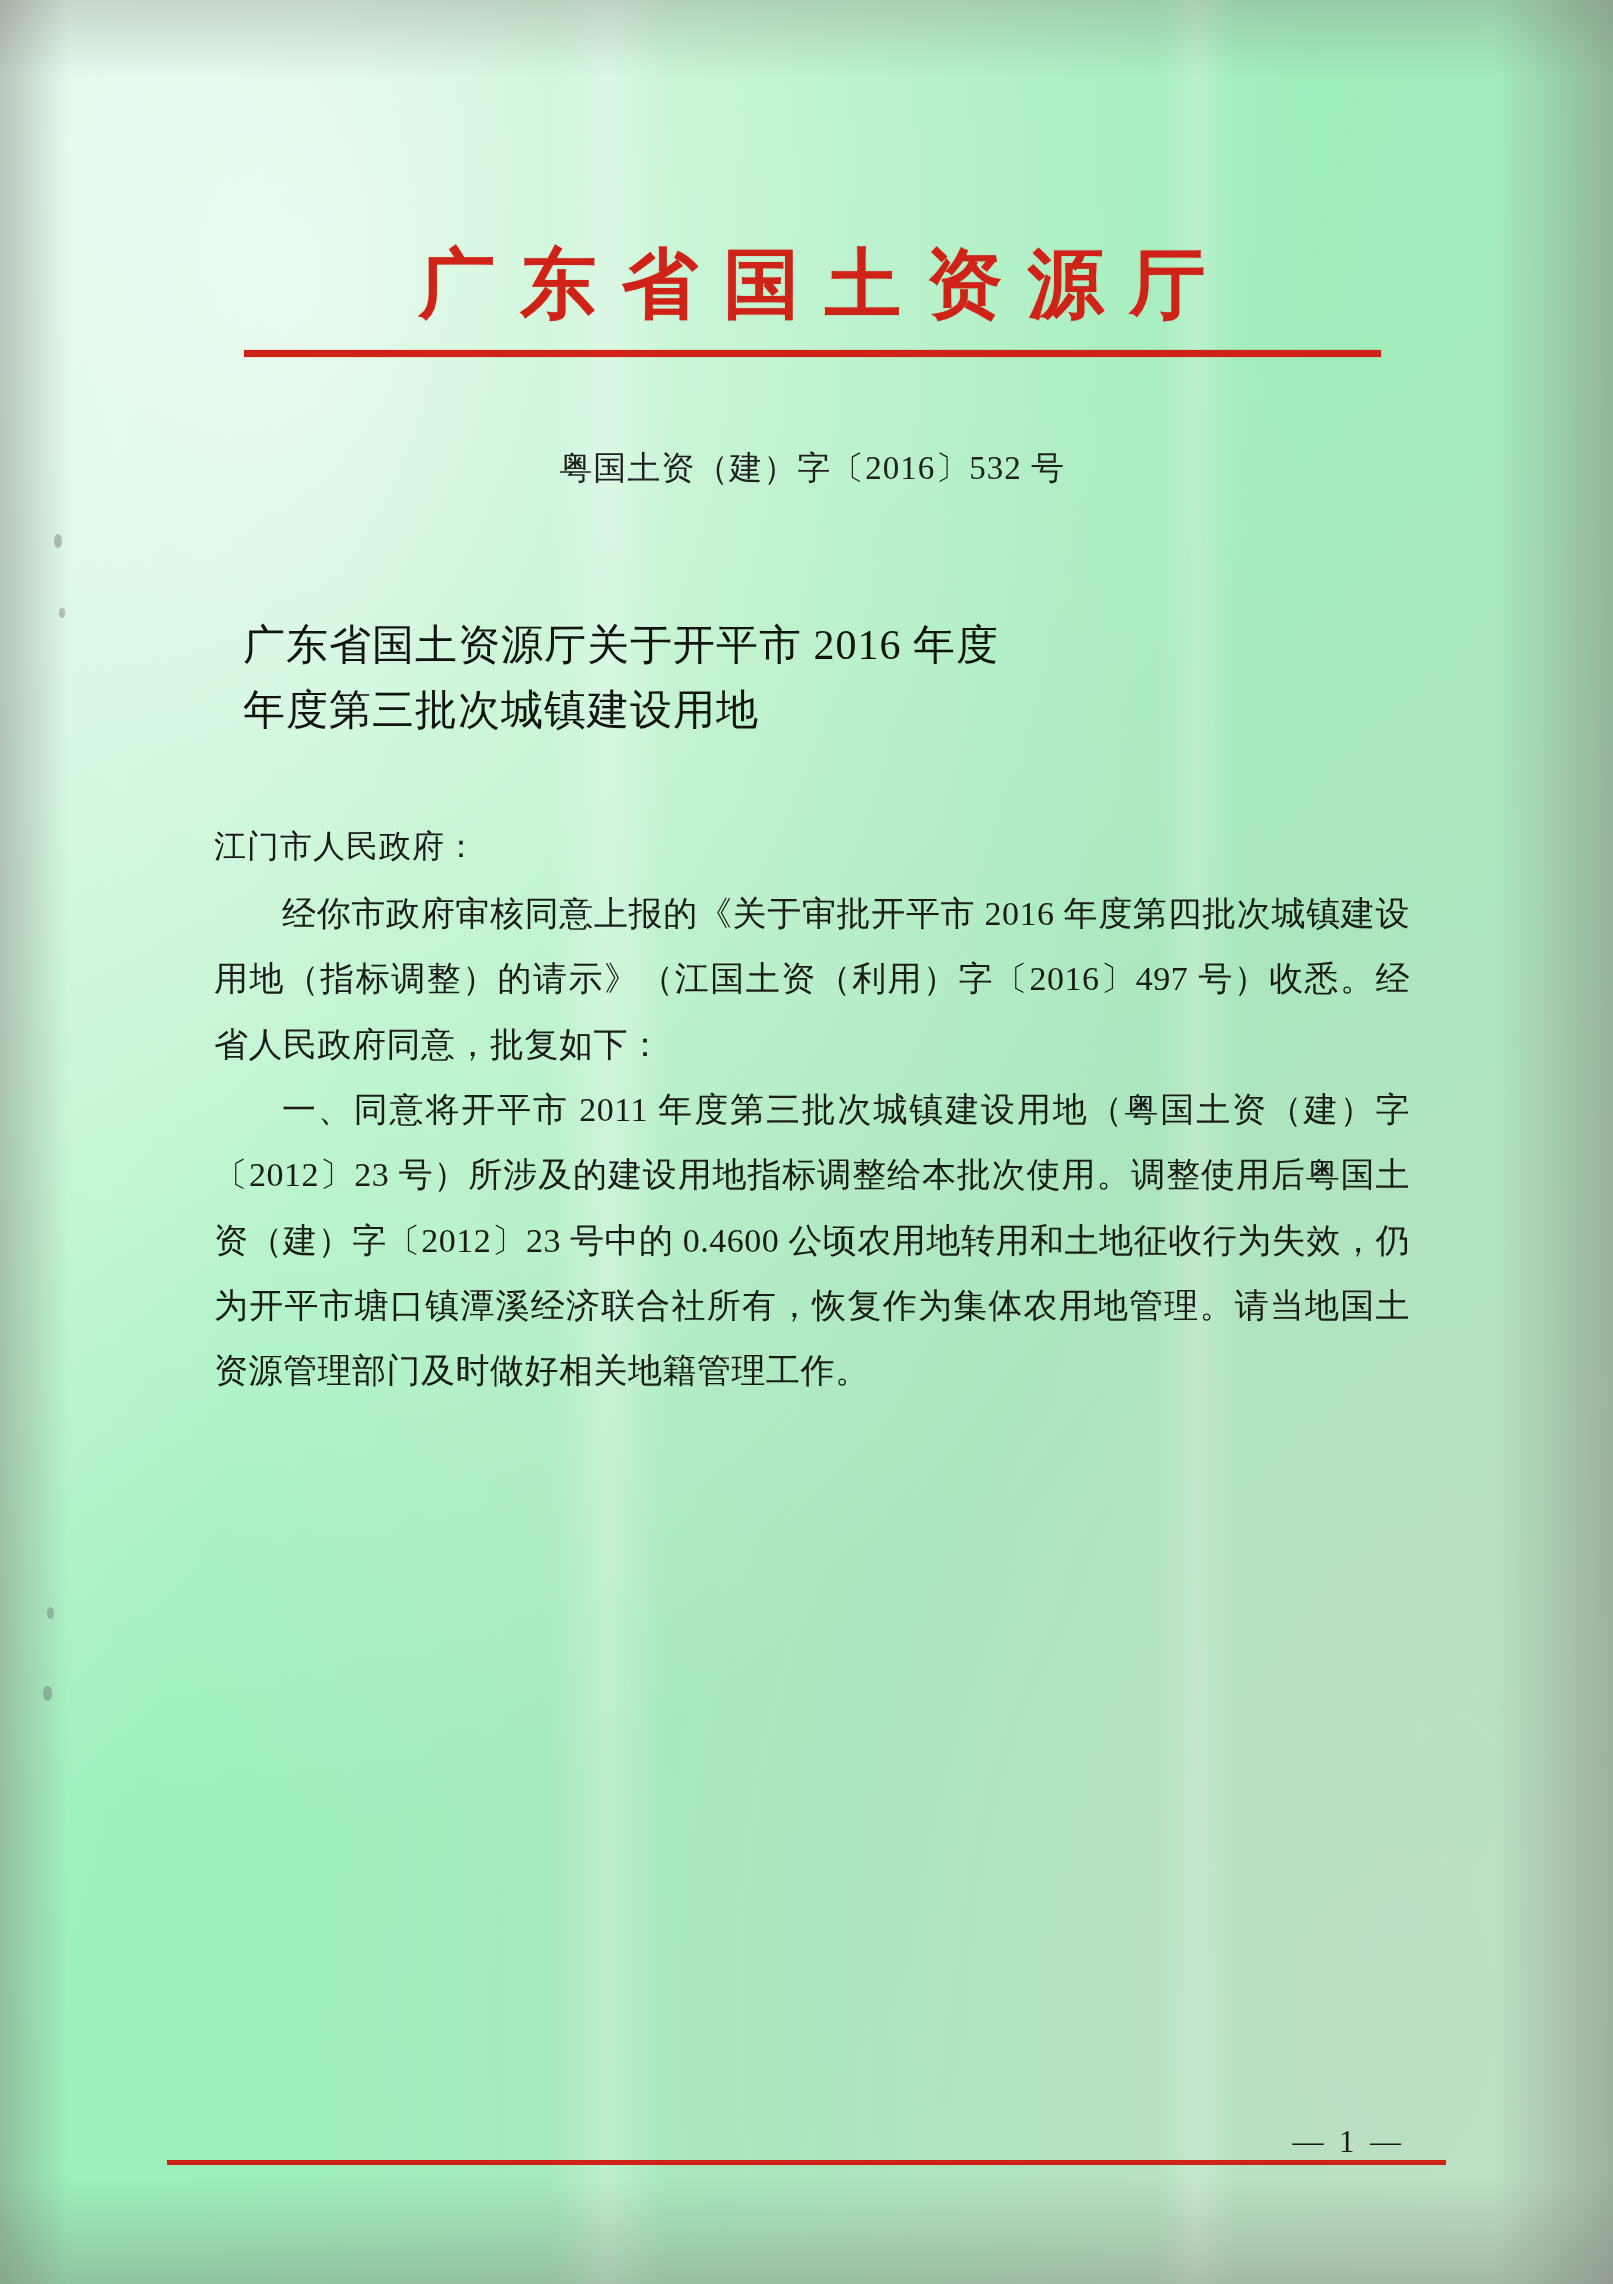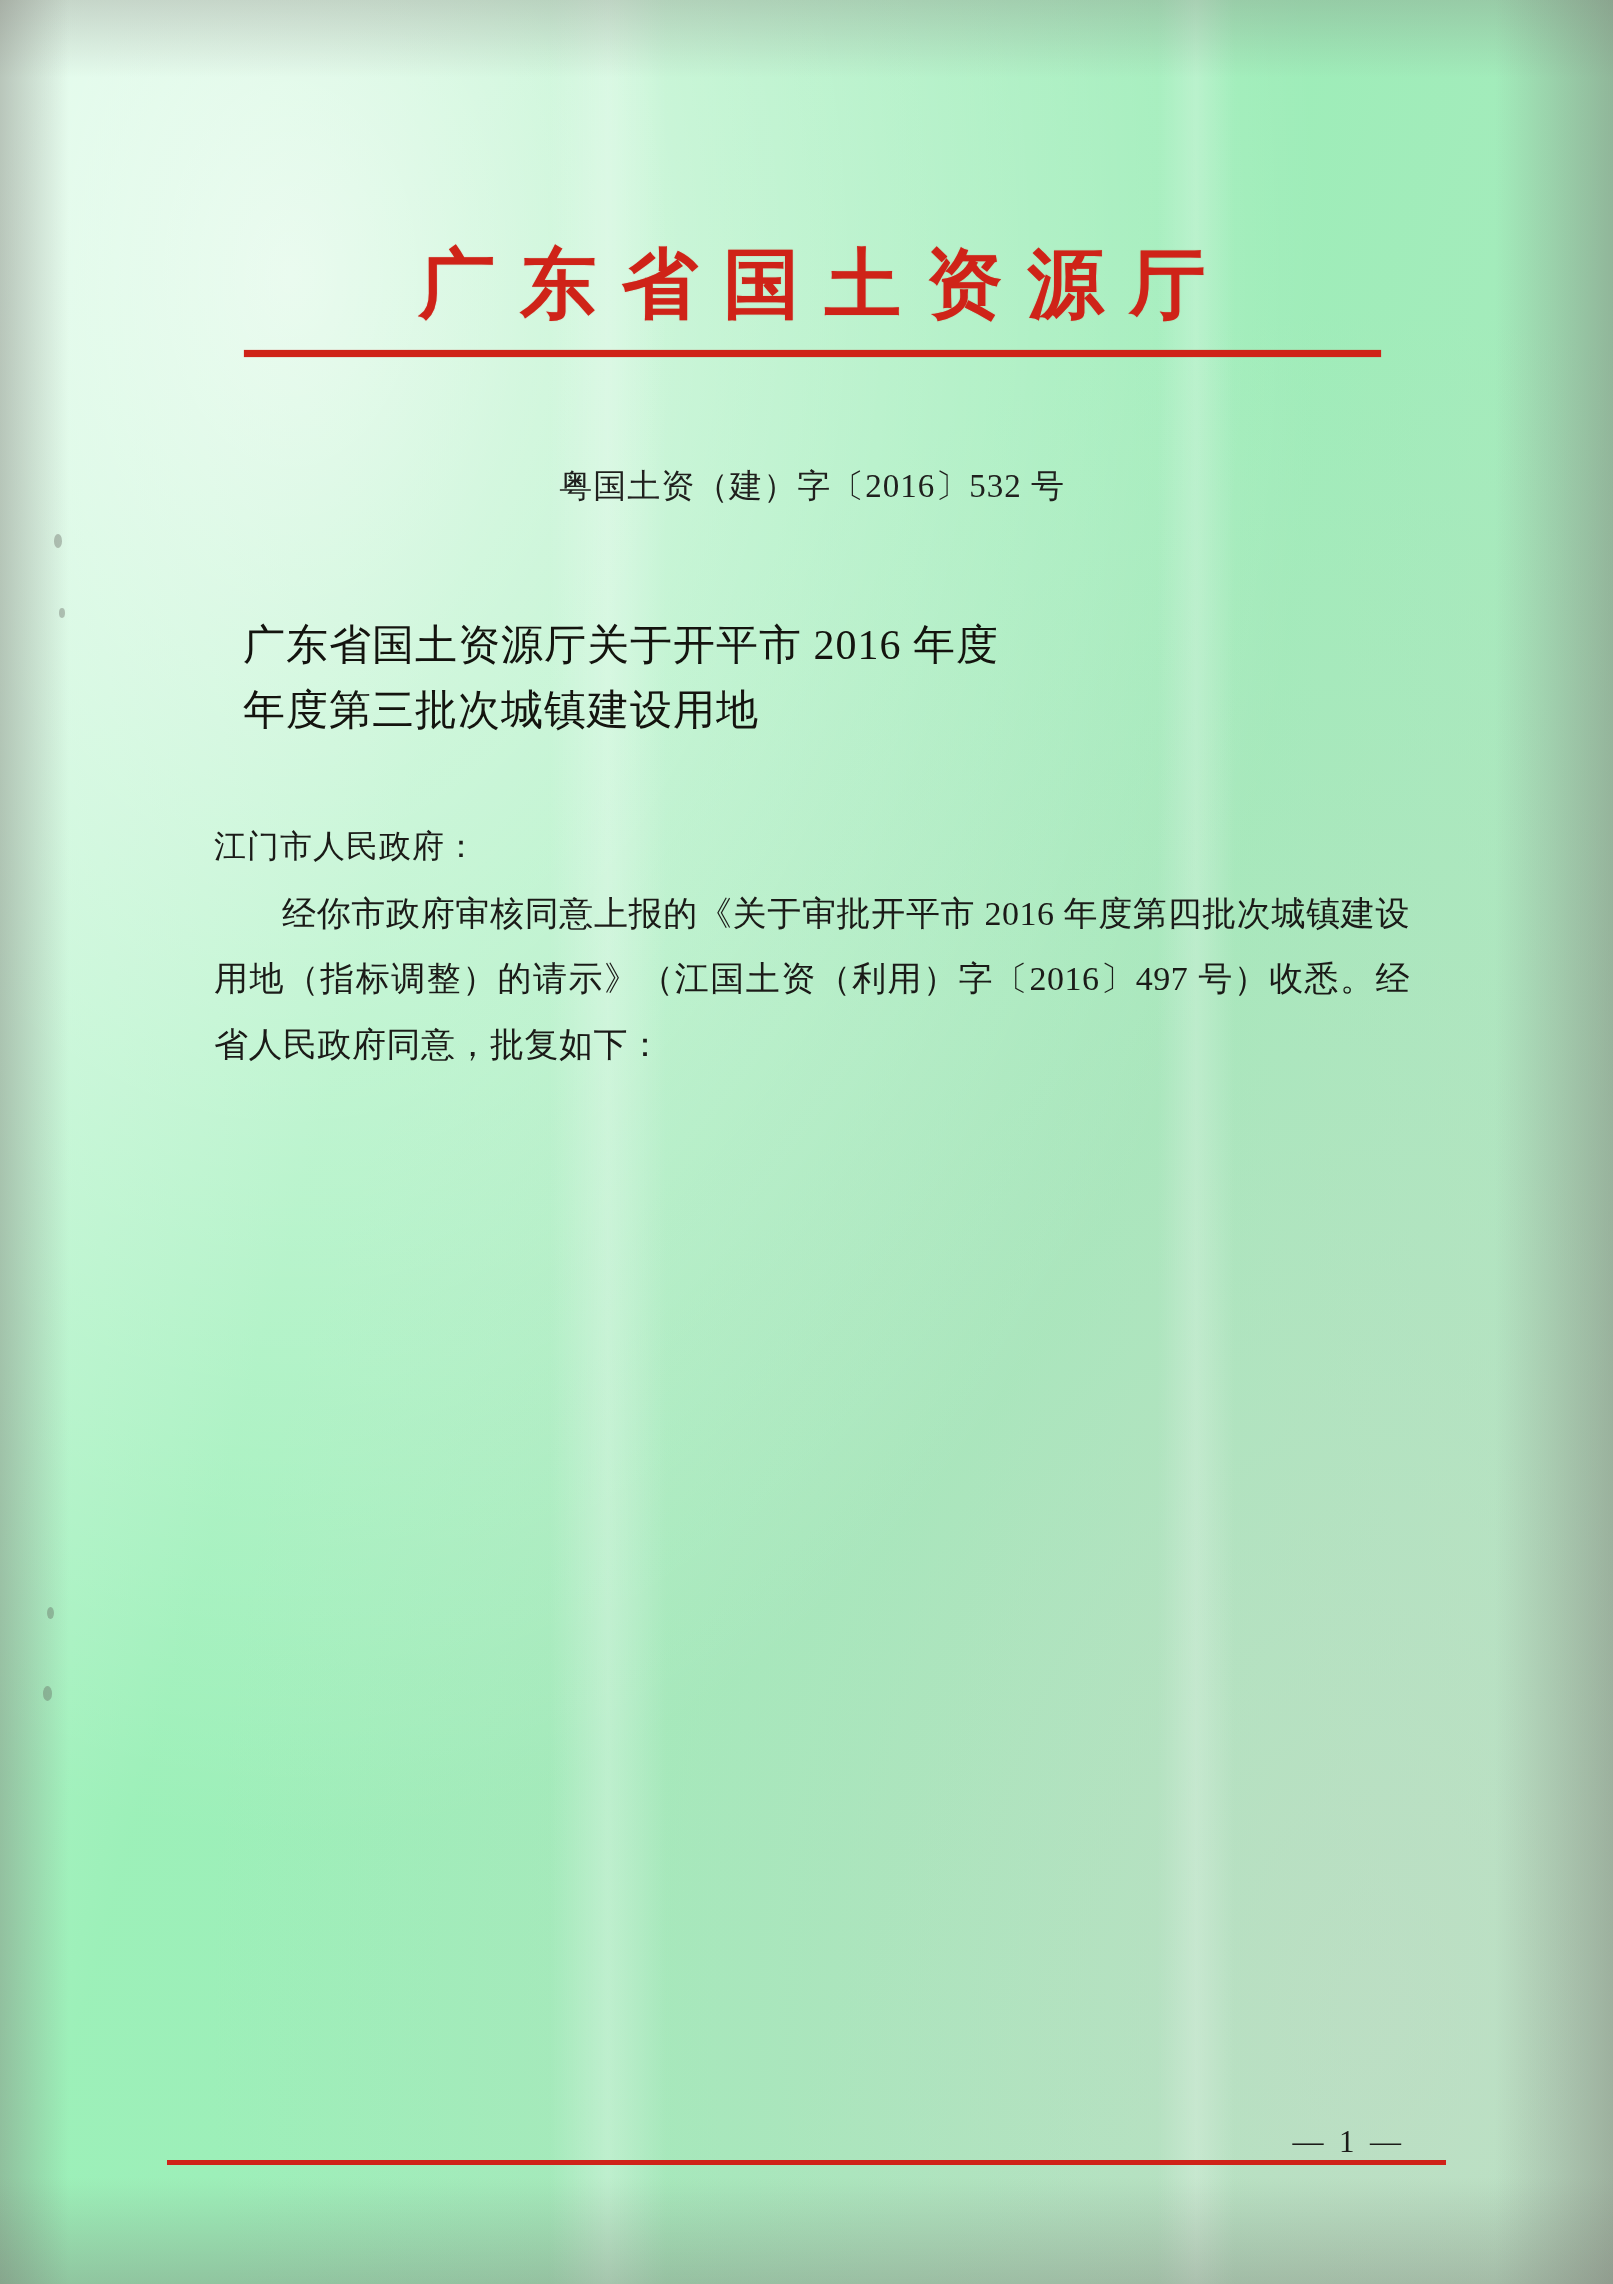--- a/index.html
+++ b/index.html
@@ -92,21 +92,21 @@
     margin: 25.5px auto 0 auto;
     width: 1137px;
     height: 6.9px;
     background: #cf2318;
     box-shadow: 0 0 1px rgba(207,35,24,0.6);
   }
 
   
   .doc-number {
     position: absolute;
-    top: 464px;
+    top: 446px;
     left: 0;
     width: 1196px;
     text-align: center;
     font-size: 33px;
     color: #20201e;
     letter-spacing: 1px;
   }
 
   
   .doc-title {
@@ -200,20 +200,21 @@
     <div class="doc-number">粤国土资（建）字〔2016〕532 号</div>
 
     <div class="doc-title">
       <div>广东省国土资源厅关于开平市 2016 年度</div>
       <div>年度第三批次城镇建设用地</div>
     </div>
 
     <div class="body-block">
       <div class="addressee">江门市人民政府：</div>
       <p class="para">经你市政府审核同意上报的《关于审批开平市 2016 年度第四批次城镇建设用地（指标调整）的请示》（江国土资（利用）字〔2016〕497 号）收悉。经省人民政府同意，批复如下：</p>
+      <p class="para">一、同意将开平市 2011 年度第三批次城镇建设用地（粤国土资（建）字〔2012〕23 号）所涉及的建设用地指标调整给本批次使用。调整使用后粤国土资（建）字〔2012〕23 号中的 0.4600 公顷农用地转用和土地征收行为失效，仍为开平市塘口镇潭溪经济联合社所有，恢复作为集体农用地管理。请当地国土资源管理部门及时做好相关地籍管理工作。</p>
     </div>
 
   </div>
 
   <div class="footer-rule"></div>
   <div class="page-number">— 1 —</div>
 
 </div>
 
 

